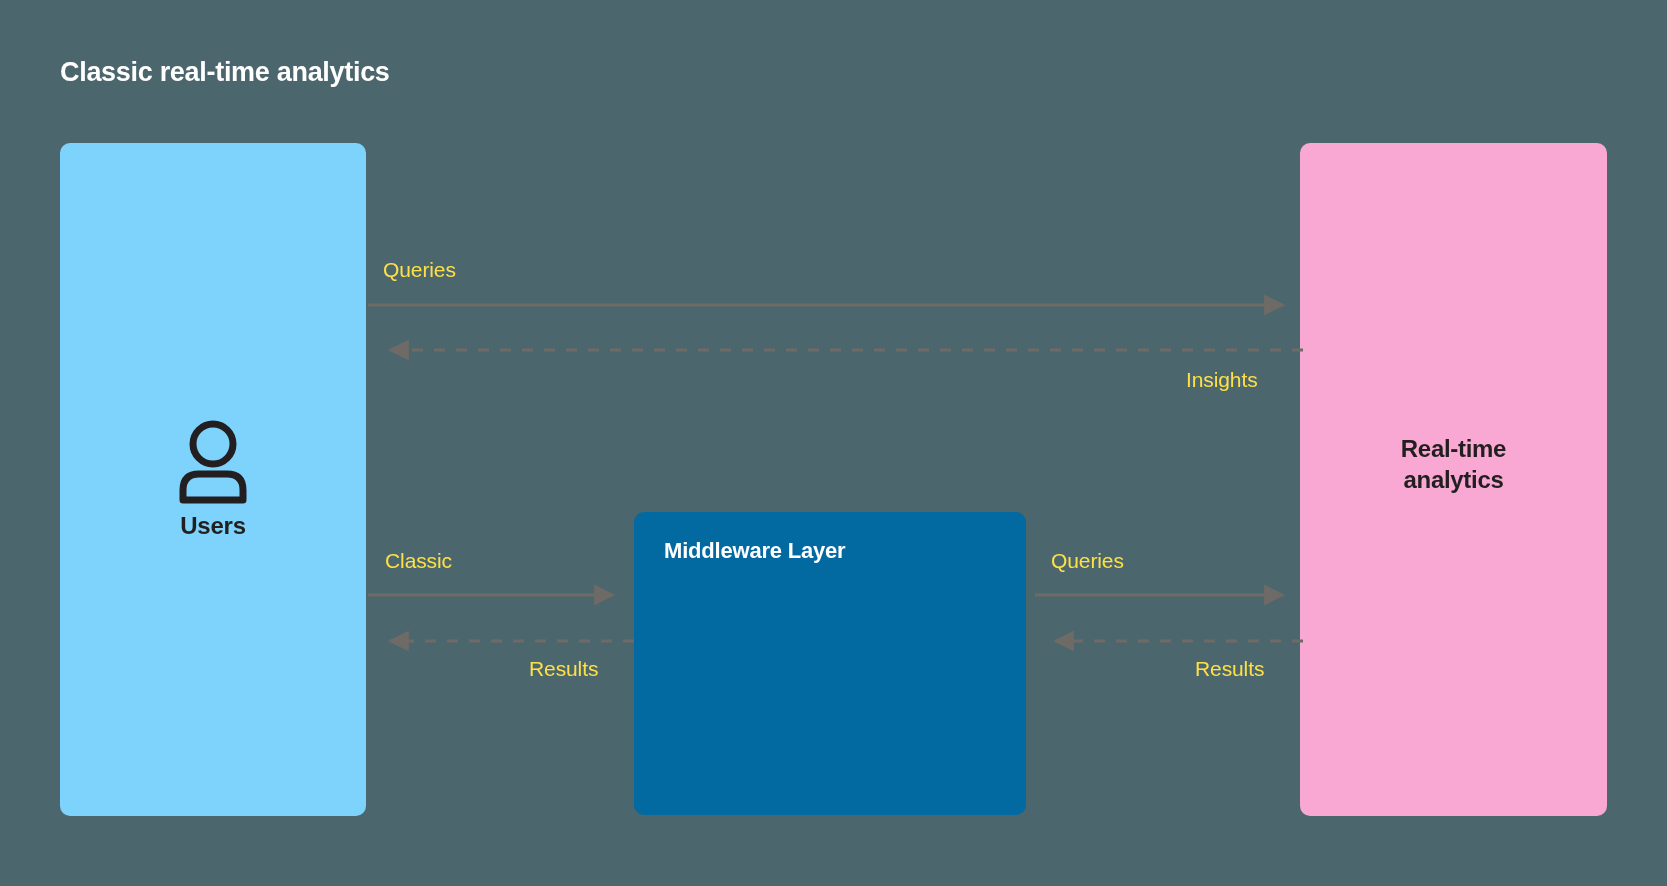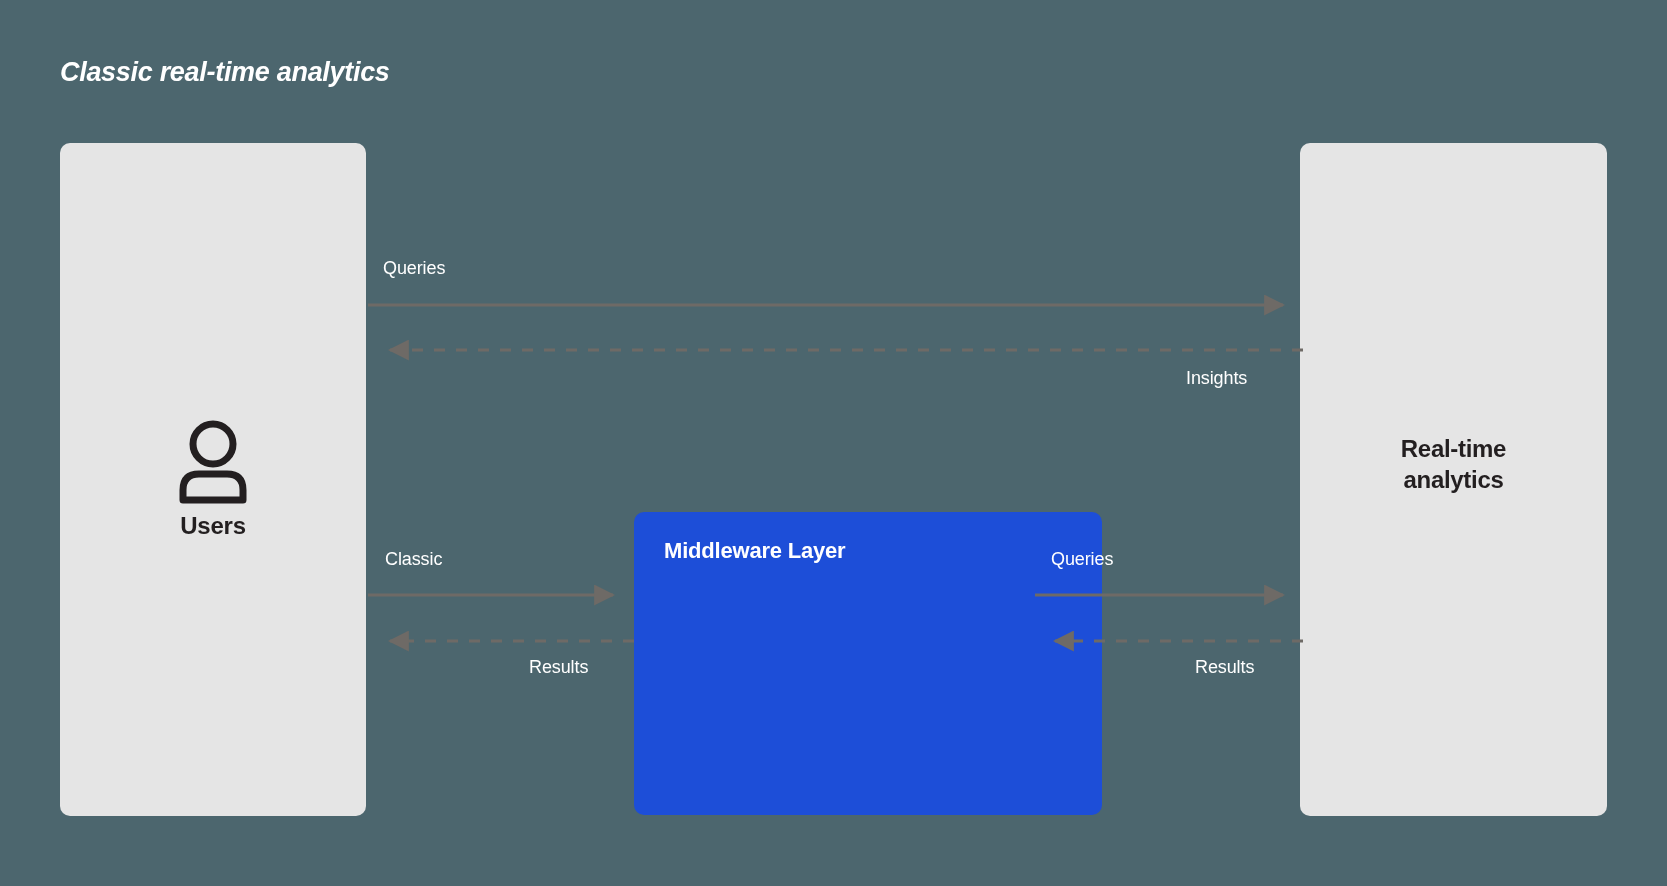--- a/index.html
+++ b/index.html
@@ -23,35 +23,34 @@
   
   .diagram-title {
     position: absolute;
     left: 60px;
     top: 57px;
     font-size: 27px;
     font-weight: bold;
     color: #ffffff;
     letter-spacing: -0.3px;
     white-space: nowrap;
-    font-style: italic;
   }
 
   
   .node-box {
     position: absolute;
     border-radius: 10px;
   }
 
   #users-box {
     left: 60px;
     top: 143px;
     width: 306px;
     height: 673px;
-    background: #e5e5e5;
+    background: #7dd3fc;
   }
 
   #users-inner {
     position: absolute;
     left: 0;
     right: 0;
     top: 275px;
     display: flex;
     flex-direction: column;
     align-items: center;
@@ -65,63 +64,63 @@
   .users-label {
     font-size: 24px;
     font-weight: bold;
     color: #231f20;
     letter-spacing: -0.2px;
   }
 
   #middleware-box {
     left: 634px;
     top: 512px;
-    width: 468px;
+    width: 392px;
     height: 303px;
-    background: #1d4ed8;
+    background: #0369a1;
     text-align: center;
   }
 
   .middleware-label {
     position: absolute;
     left: 30px;
     top: 26px;
     font-size: 22px;
     font-weight: bold;
     color: #ffffff;
     letter-spacing: -0.2px;
     white-space: nowrap;
   }
 
   #database-box {
     left: 1300px;
     top: 143px;
     width: 307px;
     height: 673px;
-    background: #e5e5e5;
+    background: #f9a8d4;
   }
 
   #database-label {
     position: absolute;
     left: 0;
     right: 0;
     top: 290px;
     text-align: center;
     font-size: 24px;
     font-weight: bold;
     color: #231f20;
     line-height: 1.3;
     letter-spacing: -0.3px;
   }
 
   
   .conn-label {
     position: absolute;
-    font-size: 18px;
-    color: #ffffff;
+    font-size: 21px;
+    color: #fde047;
     letter-spacing: -0.1px;
     white-space: nowrap;
   }
 
   #label-queries-top      { left: 383px;  top: 258px; }
   #label-insights         { left: 1186px; top: 368px; }
   #label-requests         { left: 385px;  top: 549px; }
   #label-results-left     { left: 529px;  top: 657px; }
   #label-queries-mid      { left: 1051px; top: 549px; }
   #label-results-right    { left: 1195px; top: 657px; }

